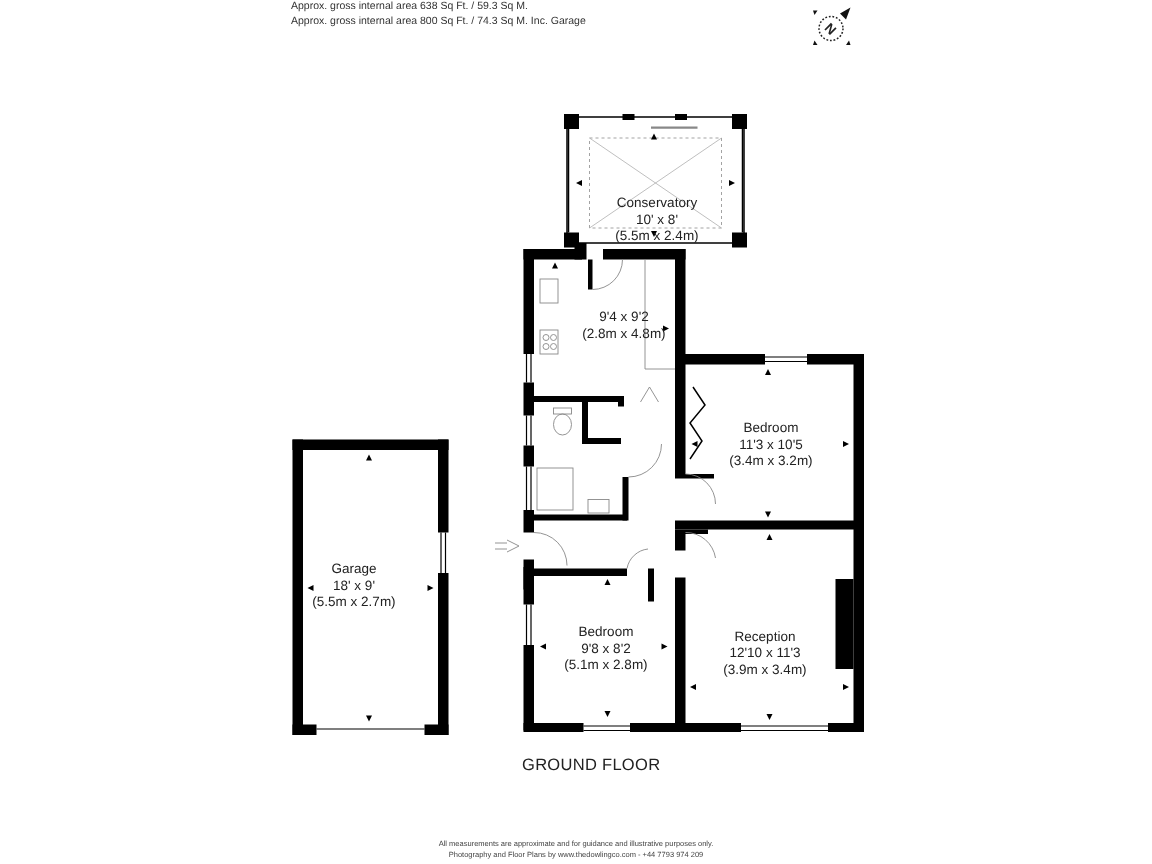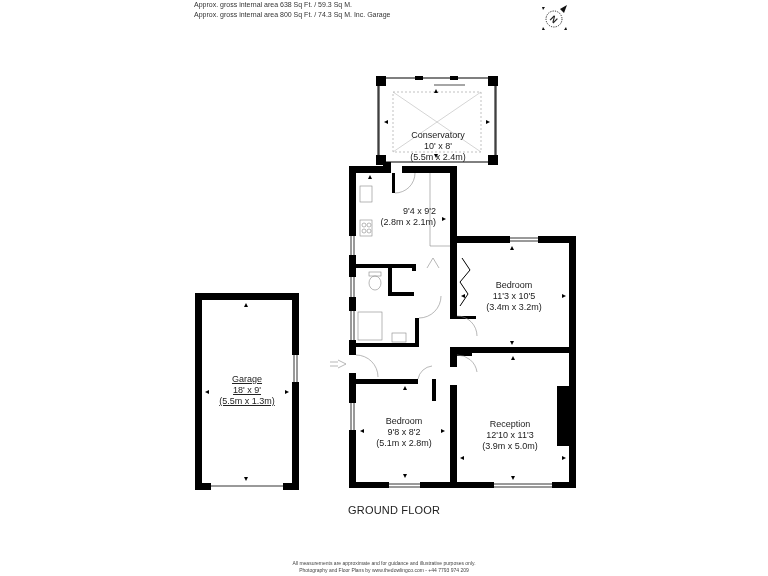--- a/index.html
+++ b/index.html
@@ -167,47 +167,47 @@
     <polygon points="445,431 441,429 441,433"></polygon>
   </g>
 </svg>
 
 <div class="room-label" style="left:396px; top:106px; width:84px;margin-top:24px;">
   <div>Conservatory</div>
   <div>10' x 8'</div>
   <div>(5.5m x 2.4m)</div>
 </div>
 
-<div class="room-label" style="left:356px; top:206px; width:80px;text-align:right;">
+<div class="room-label" style="left:376px; top:206px; width:80px;">
   <div>9'4 x 9'2</div>
-  <div>(2.8m x 2.1m)</div>
+  <div>(2.8m x 4.8m)</div>
 </div>
 
 <div class="room-label" style="left:474px; top:280px; width:80px;">
   <div>Bedroom</div>
   <div>11'3 x 10'5</div>
   <div>(3.4m x 3.2m)</div>
 </div>
 
 <div class="room-label" style="left:470px; top:419px; width:80px;">
   <div>Reception</div>
   <div>12'10 x 11'3</div>
-  <div>(3.9m x 5.0m)</div>
+  <div>(3.9m x 3.4m)</div>
 </div>
 
 <div class="room-label" style="left:364px; top:416px; width:80px;">
   <div>Bedroom</div>
   <div>9'8 x 8'2</div>
   <div>(5.1m x 2.8m)</div>
 </div>
 
-<div class="room-label" style="left:207px; top:374px; width:80px;text-decoration:underline;">
+<div class="room-label" style="left:196px; top:374px; width:80px;">
   <div>Garage</div>
   <div>18' x 9'</div>
-  <div>(5.5m x 1.3m)</div>
+  <div>(5.5m x 2.7m)</div>
 </div>
 
 <div class="floor-label">GROUND FLOOR</div>
 
 <div class="footer">
   <div>All measurements are approximate and for guidance and illustrative purposes only.</div>
   <div>Photography and Floor Plans by www.thedowlingco.com - +44 7793 974 209</div>
 </div>
 
 </body></html>

